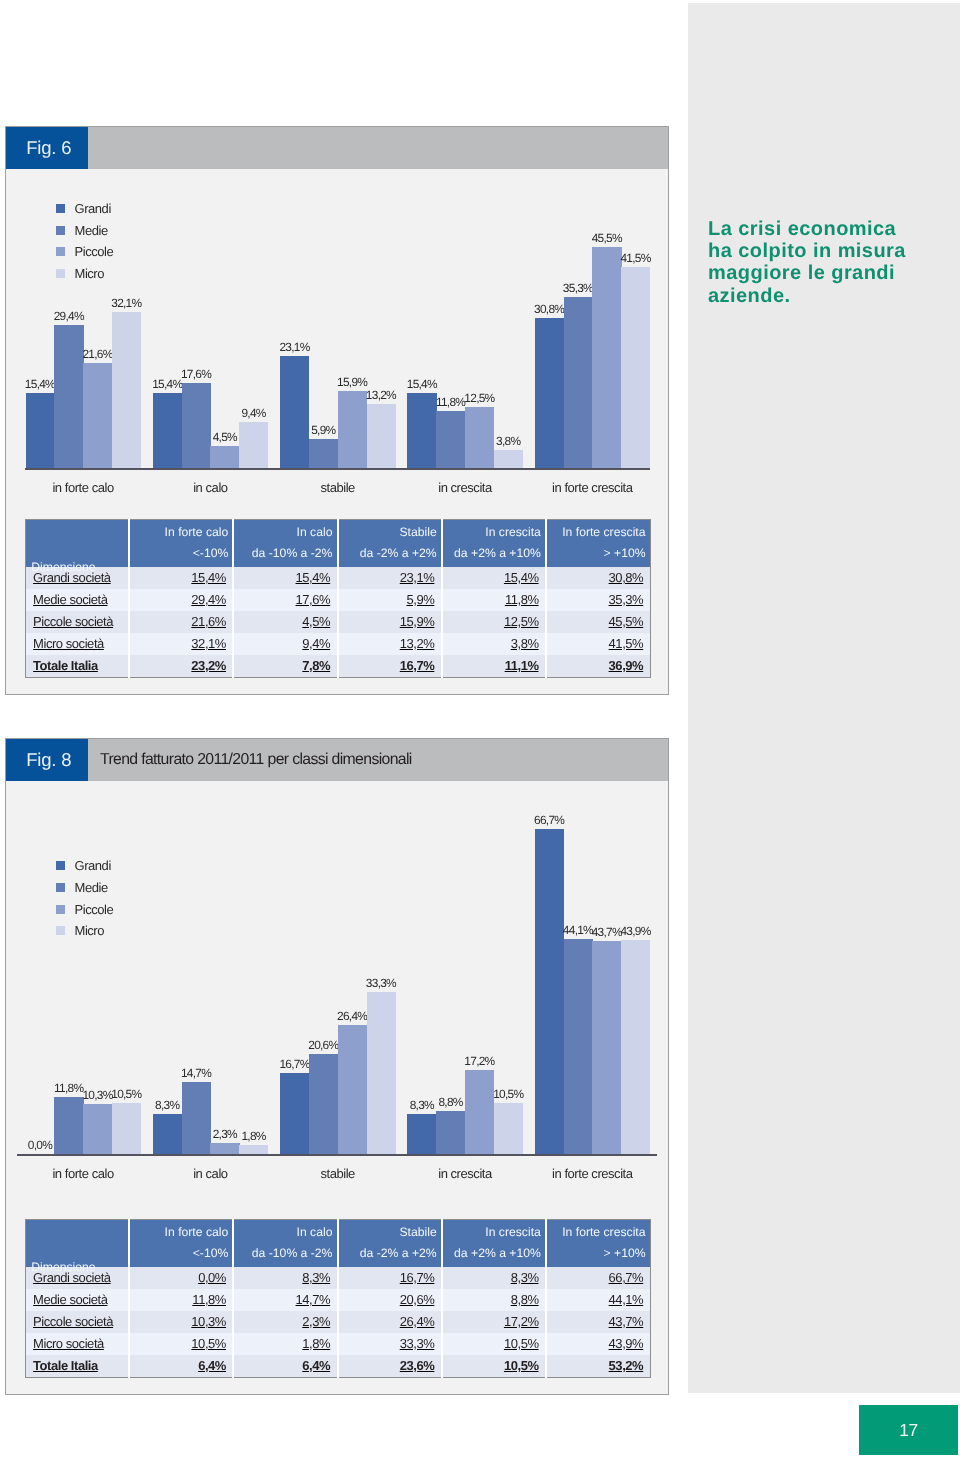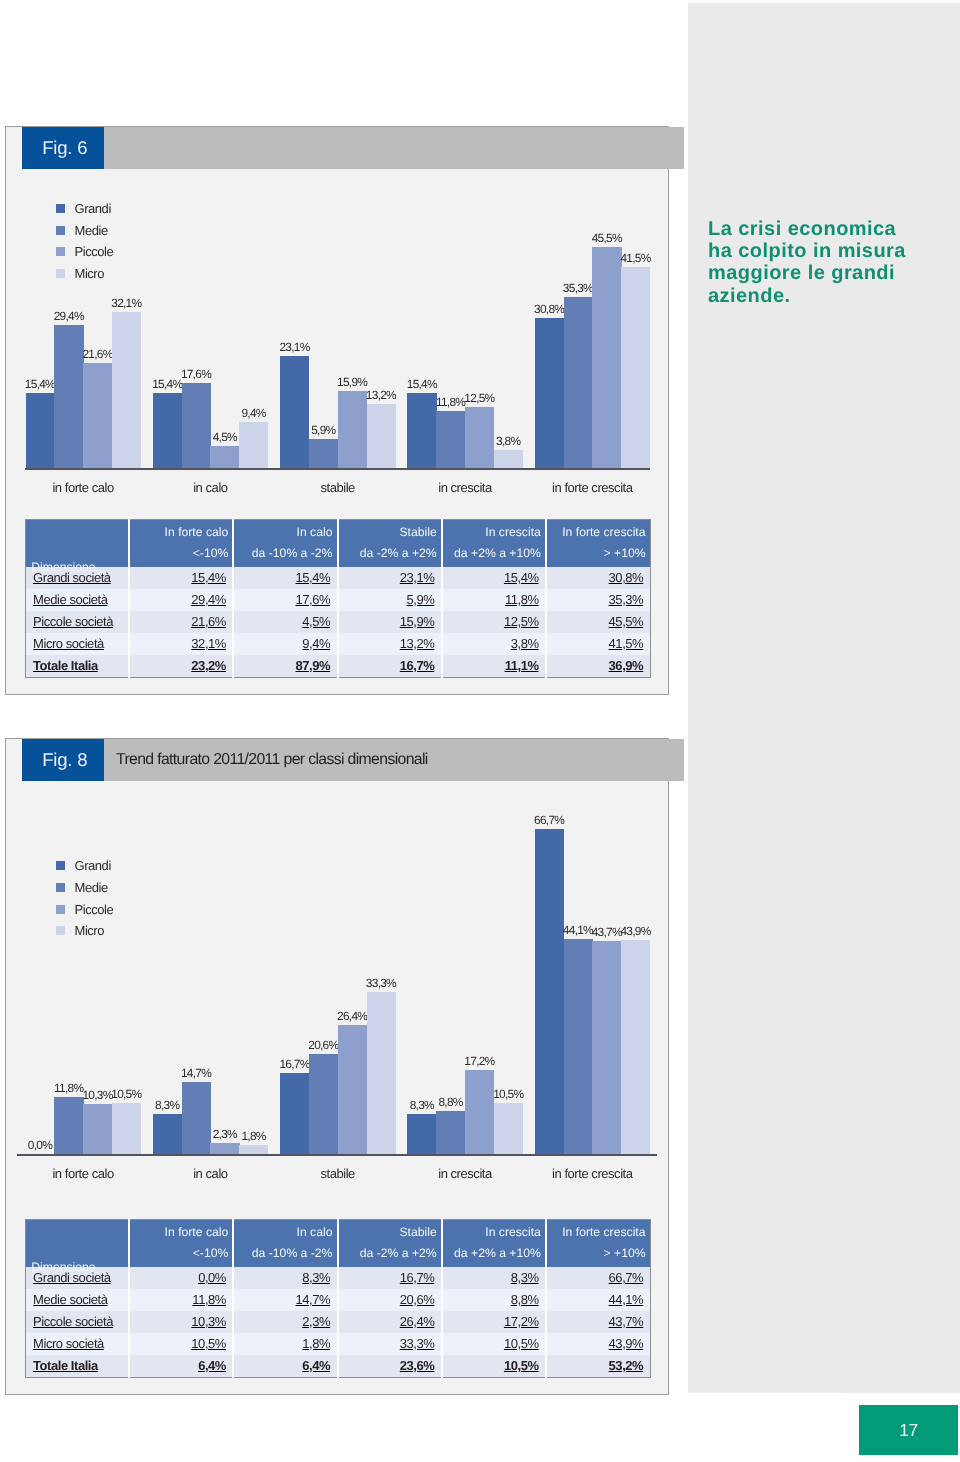--- a/index.html
+++ b/index.html
@@ -10,21 +10,21 @@
     font-family:"Liberation Sans", sans-serif;
     -webkit-font-smoothing:antialiased;
     text-rendering:geometricPrecision;
   }
   .sidebar{position:absolute;left:688px;top:3px;width:272px;height:1390px;background:#EAEAEA;}
   .pullquote{position:absolute;left:708px;top:217.5px;width:240px;
     font-weight:bold;font-size:20px;line-height:22.4px;color:#0F9071;letter-spacing:0.45px;}
   .pullquote div{white-space:nowrap;}
 
   .panel{position:absolute;background:#F1F2F1;border:1px solid #9E9E9E;box-sizing:border-box;}
-  .fighead{position:absolute;left:16px;top:0;height:42px;width:100%;}
+  .fighead{position:absolute;left:0;top:0;height:42px;width:100%;}
   .figbadge{position:absolute;left:0;top:0;width:81.5px;height:42px;background:#05529A;
     color:#EAF1F8;font-size:18.5px;letter-spacing:-0.22px;display:flex;align-items:center;
     justify-content:center;padding-left:4px;box-sizing:border-box;}
   .figbar{position:absolute;left:81.5px;top:0;right:0;height:42px;background:#BBBCBE;}
   .figtitle{position:absolute;left:94px;top:0;height:42px;display:flex;align-items:center;
     font-size:15.8px;color:#231F20;letter-spacing:-0.64px;}
   .axis{position:absolute;height:1.8px;background:#53535F;}
   .bar{position:absolute;}
   .blabel{position:absolute;font-size:11.9px;letter-spacing:-0.73px;color:#2B2B2B;
     text-align:center;white-space:nowrap;}
@@ -206,21 +206,21 @@
           <td class="lbl">Micro società</td>
           <td class="val">32,1%</td>
           <td class="val">9,4%</td>
           <td class="val">13,2%</td>
           <td class="val">3,8%</td>
           <td class="val">41,5%</td>
         </tr>
         <tr class="tot">
           <td class="lbl">Totale Italia</td>
           <td class="val">23,2%</td>
-          <td class="val">87,9%</td>
+          <td class="val">7,8%</td>
           <td class="val">16,7%</td>
           <td class="val">11,1%</td>
           <td class="val">36,9%</td>
         </tr>
       </tbody>
     </table>
   </div>
 <div class="panel" id="panel1" style="left: 5px; top: 738px; width: 664px; height: 657px;">
     <div class="fighead">
       <div class="figbar"></div>

